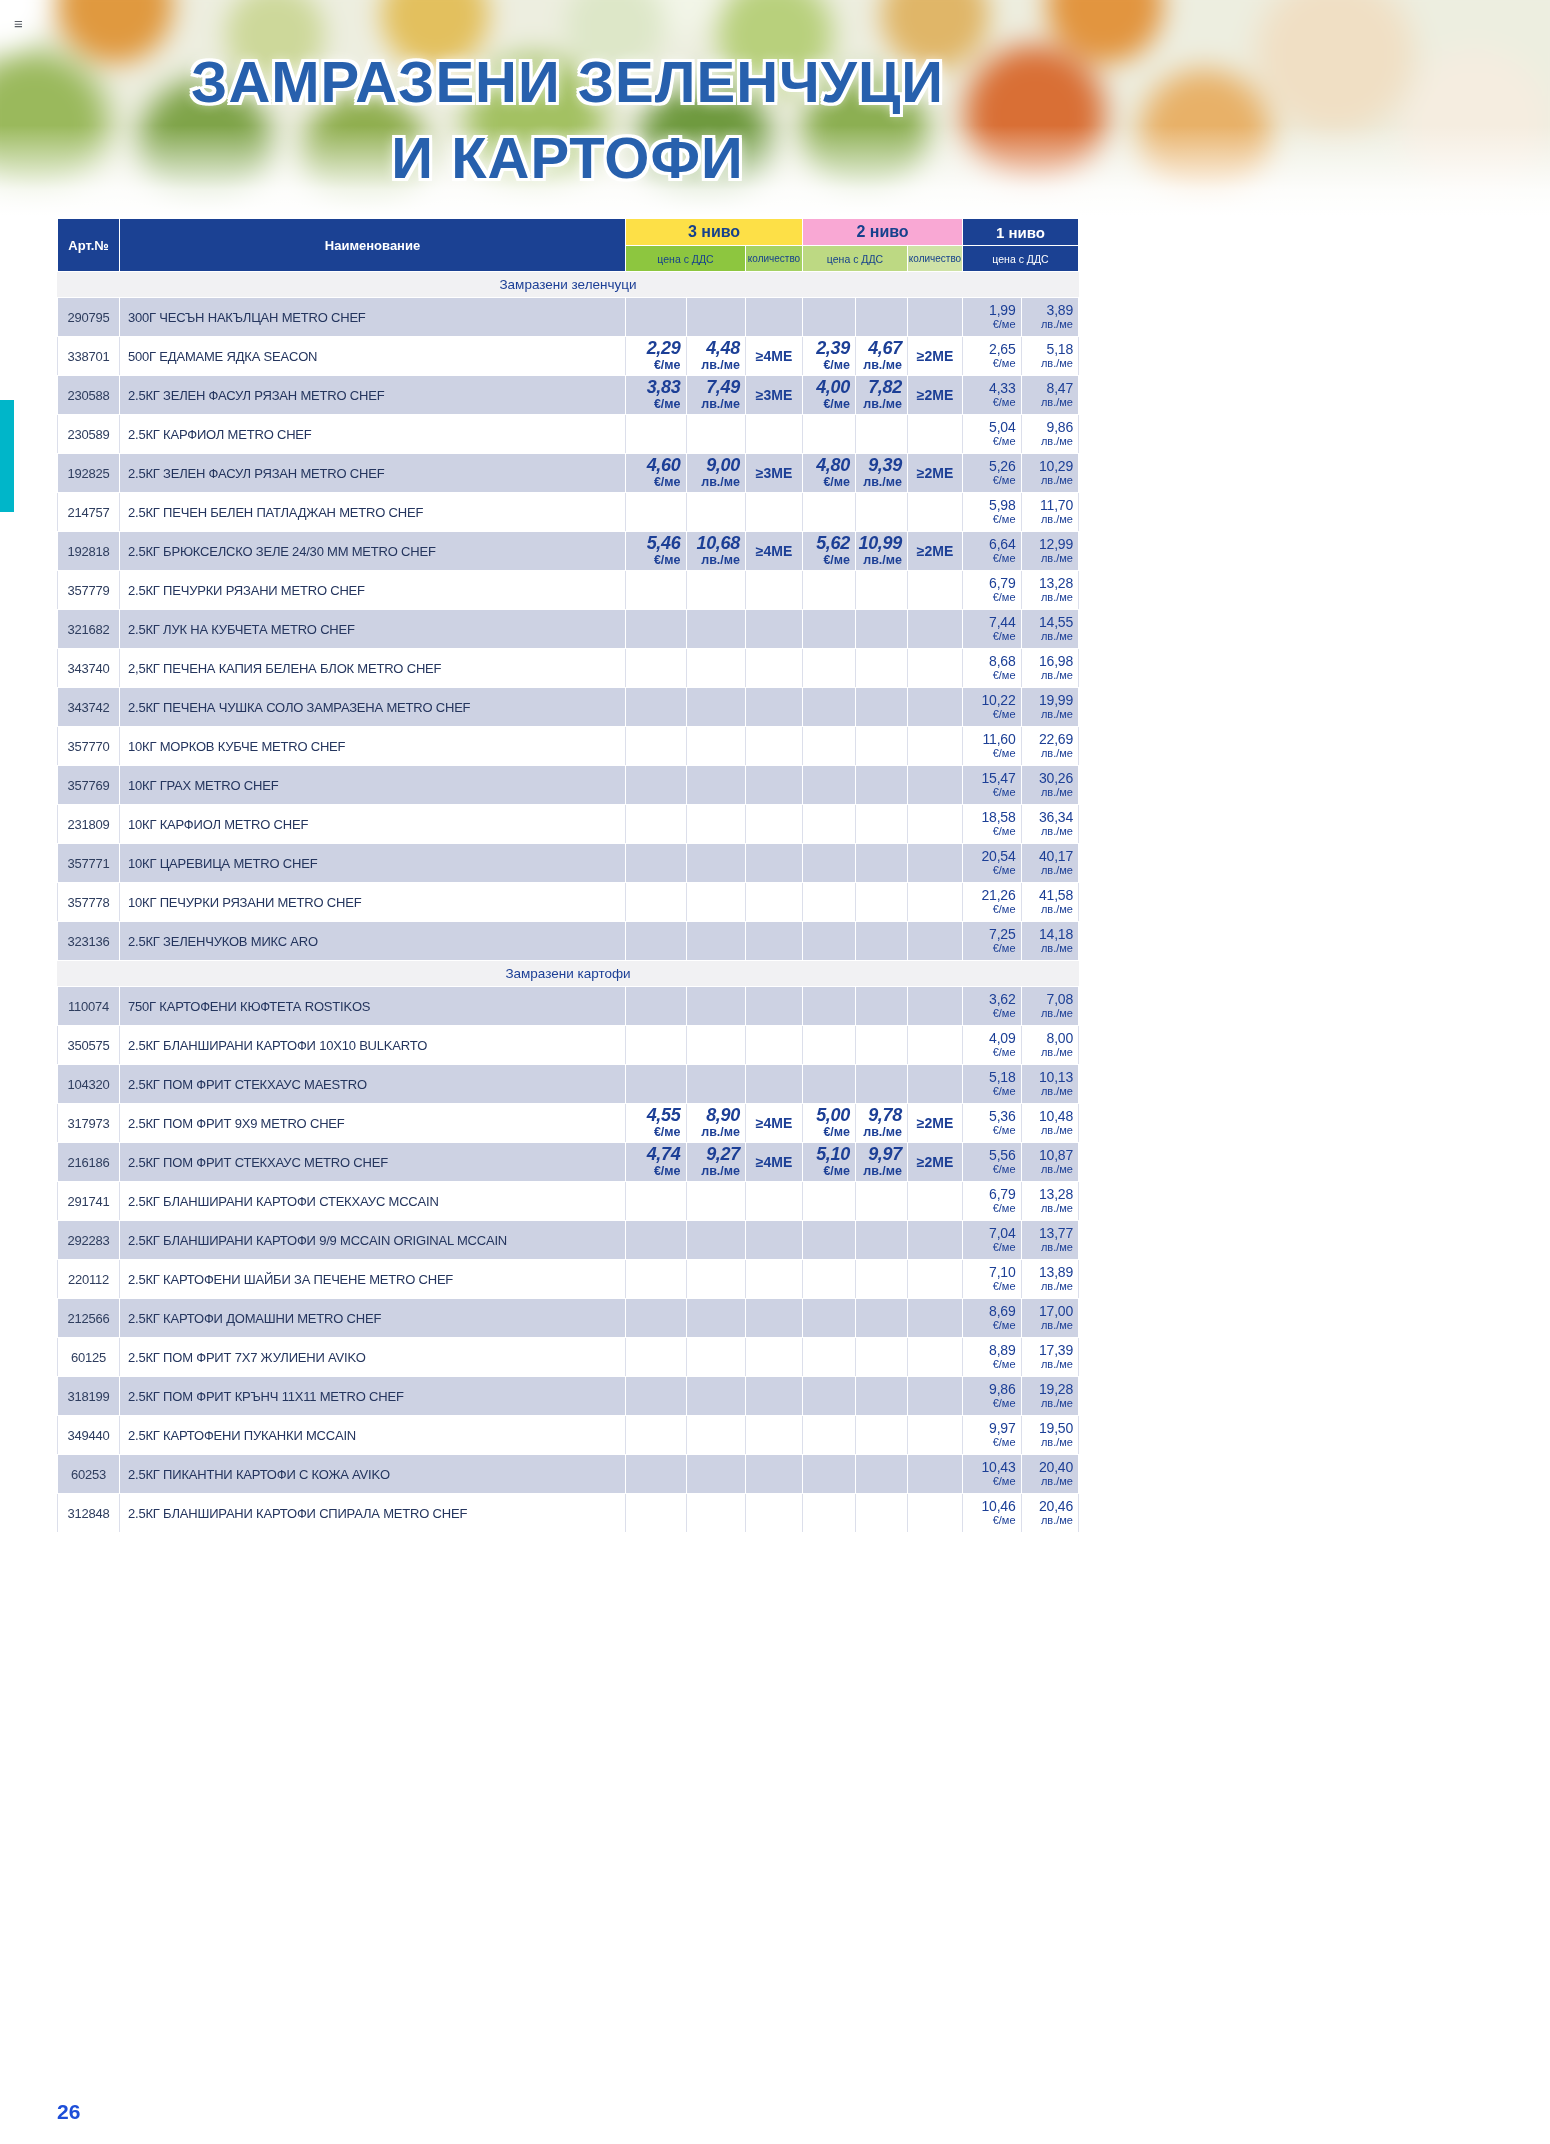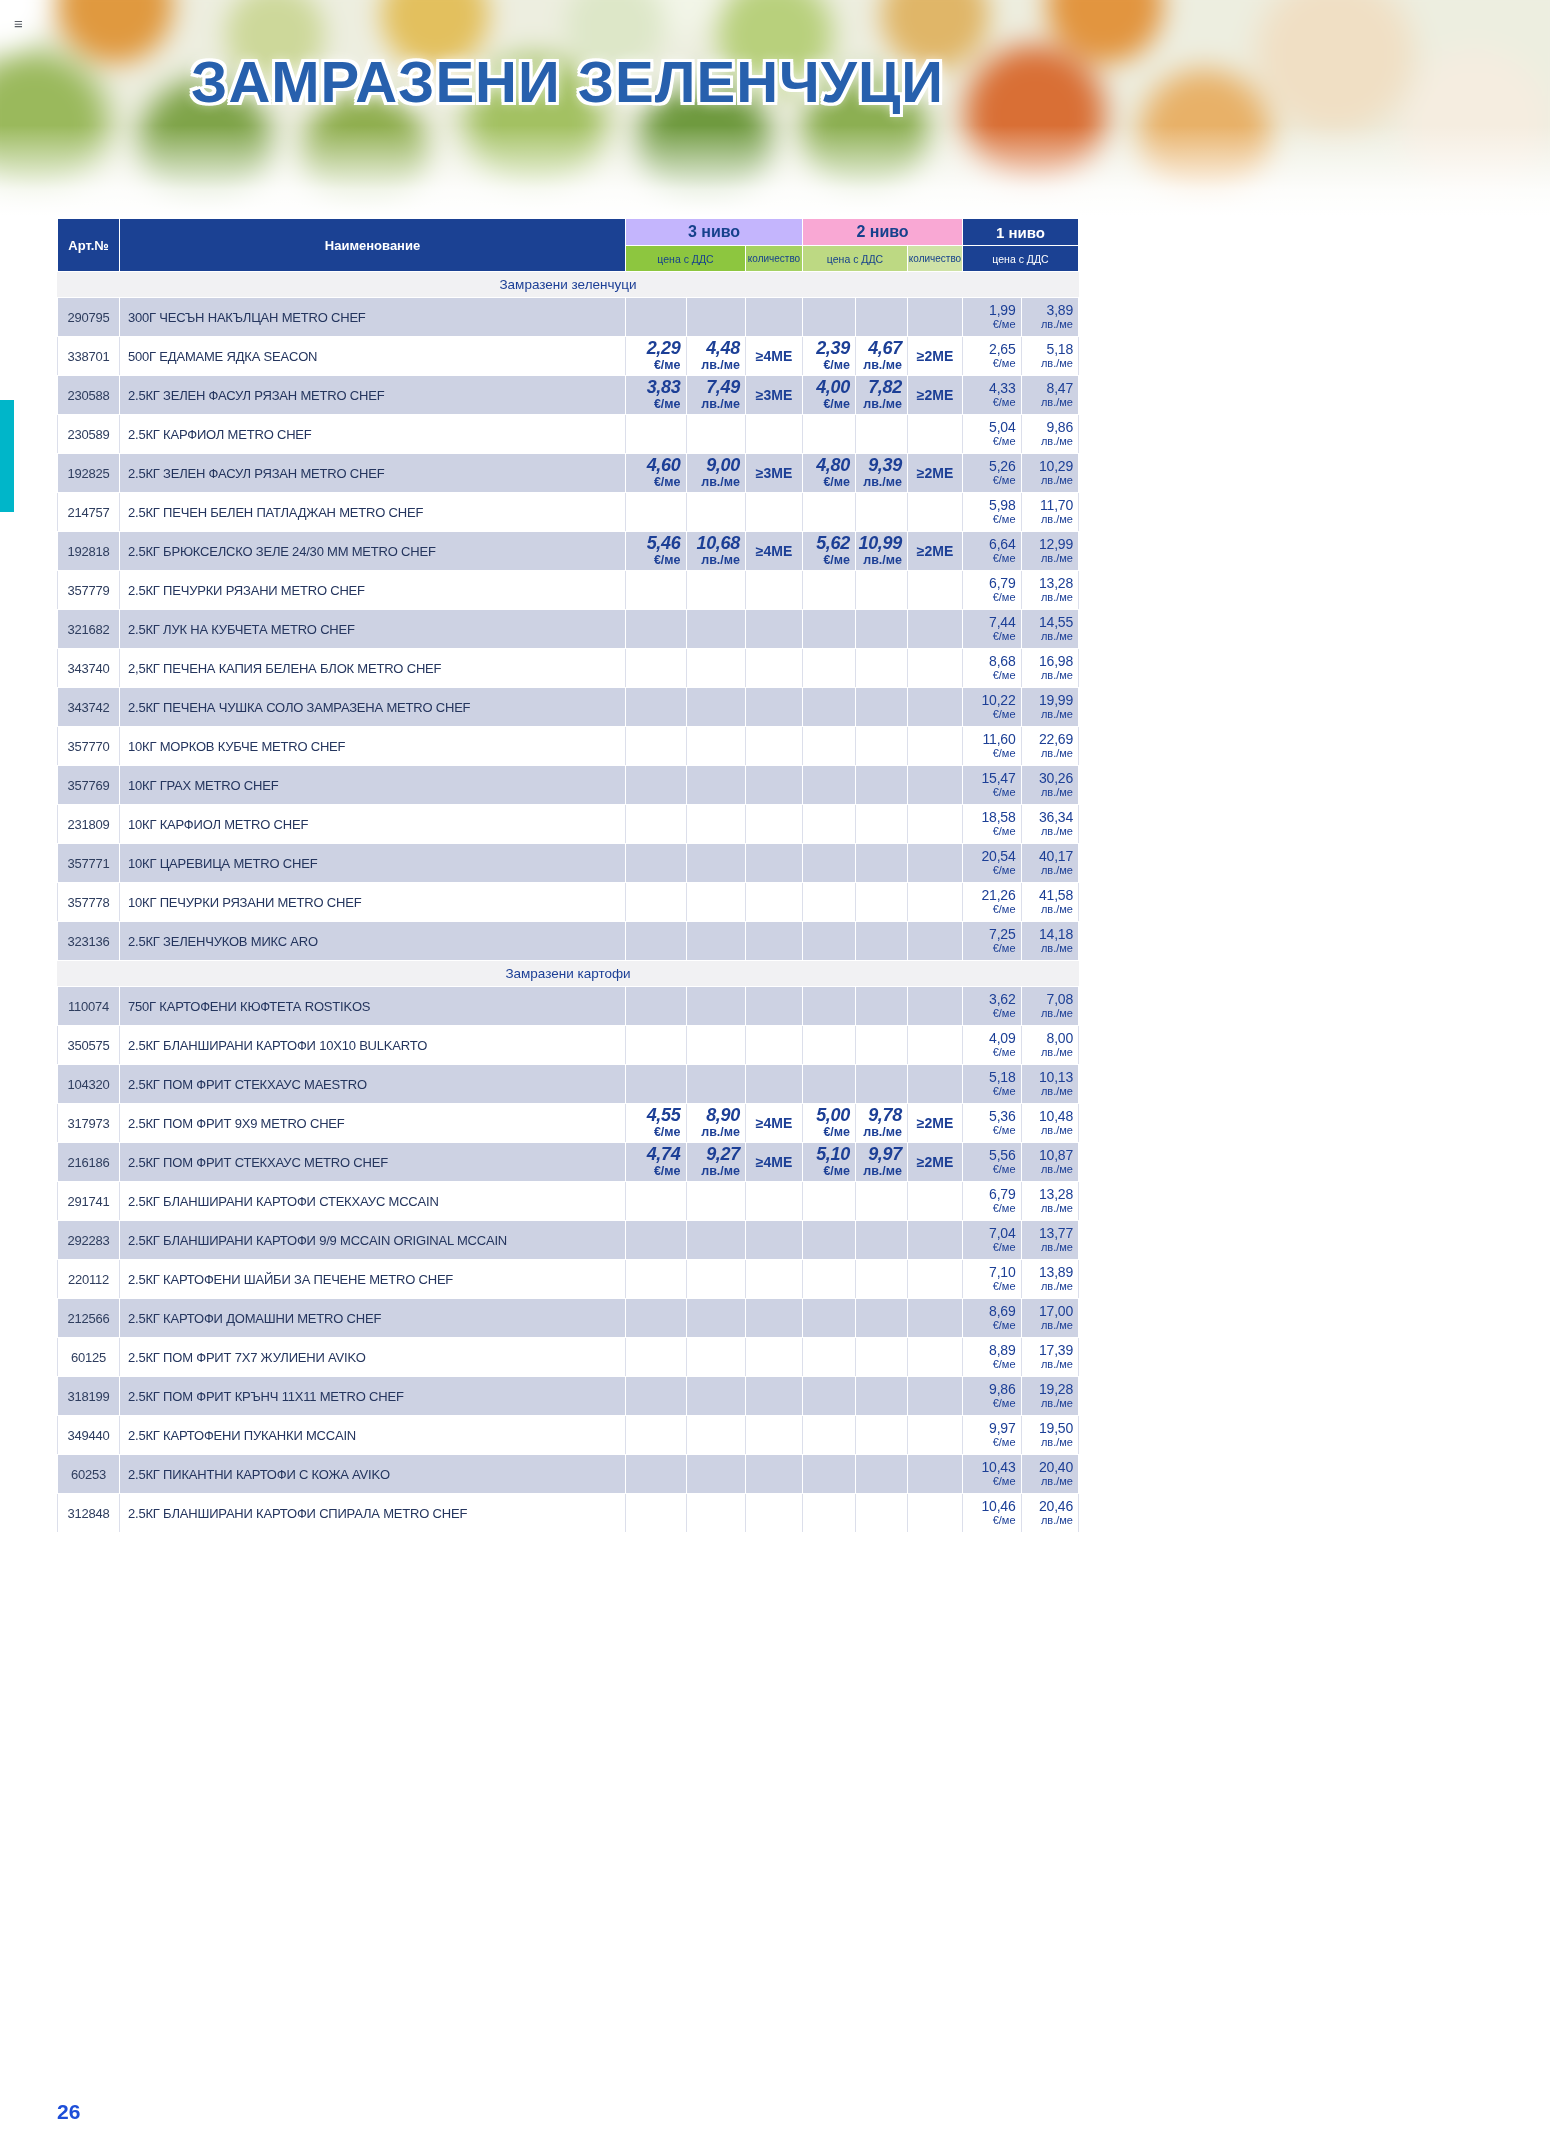--- a/index.html
+++ b/index.html
@@ -82,21 +82,21 @@
   .price-table th, .price-table td {
     padding: 0;
     border: 1px solid #ffffff;
     overflow: hidden;
     vertical-align: middle;
   }
   thead th { text-align: center; }
 
   .th-navy { background: #1b4193; color: #fff; font-weight: bold; font-size: 13px; height: 27px; }
   .th-l1   { font-size: 15px; }
-  .th-l3 { background: #c4b5fd; color: #16418c; font-size: 16px; font-weight: bold; height: 27px; text-align: center; }
+  .th-l3 { background: #fde047; color: #16418c; font-size: 16px; font-weight: bold; height: 27px; text-align: center; }
   .th-l2 { background: #f9a8d4; color: #16418c; font-size: 16px; font-weight: bold; height: 27px; }
 
   .th-sub { height: 26px; font-weight: normal; font-size: 10.5px; }
   .th-l3-price { background: #8dc63f; color: #16418c; }
   .th-l3-qty   { background: #a5d163; color: #16418c; font-size: 10px; }
   .th-l2-price { background: #bdd983; color: #16418c; }
   .th-l2-qty   { background: #cfe2a6; color: #16418c; font-size: 10px; }
   .th-l1-price { background: #1b4193; color: #ffffff; }
 
   .section-row td {
@@ -140,20 +140,21 @@
 </head>
 <body>
 
 <div class="page">
 
   <div class="hero">
     <div class="hero-bg"></div>
     <div class="hero-fade"></div>
     <div class="hero-title">
       <div>ЗАМРАЗЕНИ ЗЕЛЕНЧУЦИ</div>
+      <div>И КАРТОФИ</div>
     </div>
   </div>
 
   <div class="menu-glyph">≡</div>
   <div class="teal-strip"></div>
 
   <table class="price-table">
     <colgroup>
       <col style="width:62px">
       <col style="width:506px">

